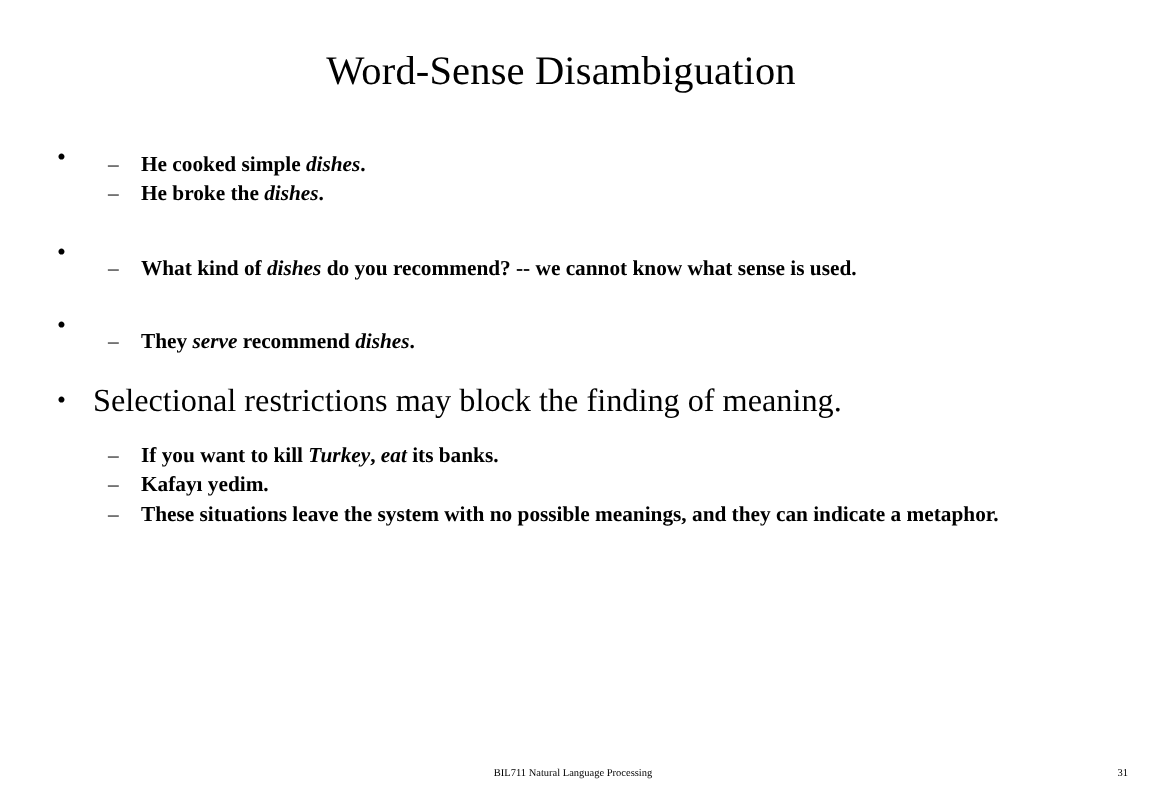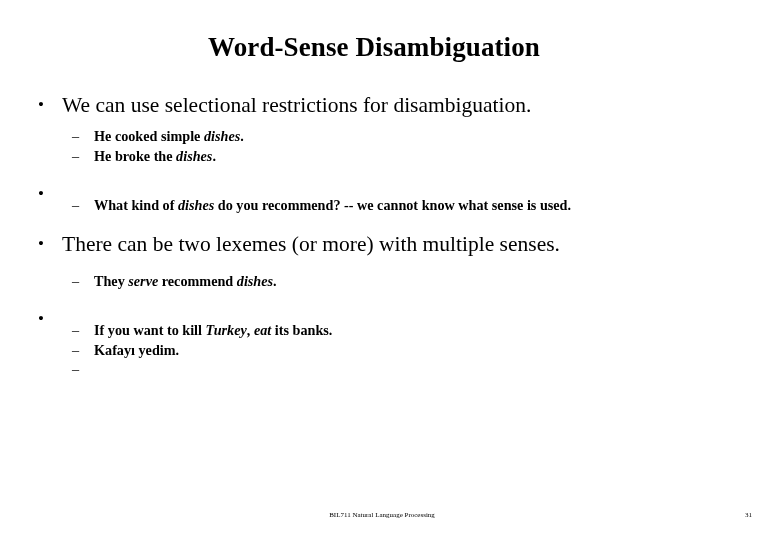--- a/index.html
+++ b/index.html
@@ -24,21 +24,21 @@
   }
 
   
   .slide-title {
     position: absolute;
     top: 33px;
     left: 0;
     width: 748px;
     text-align: center;
     font-size: 27px;
-    font-weight: bold;
+    font-weight: normal;
     letter-spacing: 0.1px;
     line-height: 1.1;
   }
 
   
   .body-area {
     position: absolute;
     top: 92px;
     left: 30px;
     width: 718px;
@@ -108,21 +108,20 @@
 <body>
 
 <div class="slide">
 
   <div class="slide-title">Word-Sense Disambiguation</div>
 
   <div class="body-area">
 
     <div class="lvl1">
       <span class="marker">•</span>
-      <span>We can use selectional restrictions for disambiguation.</span>
     </div>
 
     <div class="gap-sm"></div>
 
     <div class="lvl2">
       <span class="marker">–</span>
       <span>He cooked simple </span><span class="it">dishes</span><span>.</span>
     </div>
 
     <div class="lvl2">
@@ -140,50 +139,51 @@
 
     <div class="lvl2">
       <span class="marker">–</span>
       <span>What kind of </span><span class="it">dishes</span><span> do you recommend? -- we cannot know what sense is used.</span>
     </div>
 
     <div class="gap-lg"></div>
 
     <div class="lvl1">
       <span class="marker">•</span>
-      <span>There can be two lexemes (or more) with multiple senses.</span>
     </div>
 
     <div class="gap-md"></div>
 
     <div class="lvl2">
       <span class="marker">–</span>
       <span>They </span><span class="it">serve</span><span> recommend </span><span class="it">dishes</span><span>.</span>
     </div>
 
     <div class="gap-lg"></div>
 
     <div class="lvl1">
       <span class="marker">•</span>
+      <span>Selectional restrictions may block the finding of meaning.</span>
     </div>
 
     <div class="gap-md"></div>
 
     <div class="lvl2">
       <span class="marker">–</span>
       <span>If you want to kill </span><span class="it">Turkey</span><span>, </span><span class="it">eat</span><span> its banks.</span>
     </div>
 
     <div class="lvl2">
       <span class="marker">–</span>
       <span>Kafayı yedim.</span>
     </div>
 
     <div class="lvl2">
       <span class="marker">–</span>
+      <span>These situations leave the system with no possible meanings, and they can indicate a metaphor.</span>
     </div>
 
   </div>
 
   <div class="footer-center">BIL711 Natural Language Processing</div>
   <div class="footer-page">31</div>
 
 </div>
 
 </body></html>

